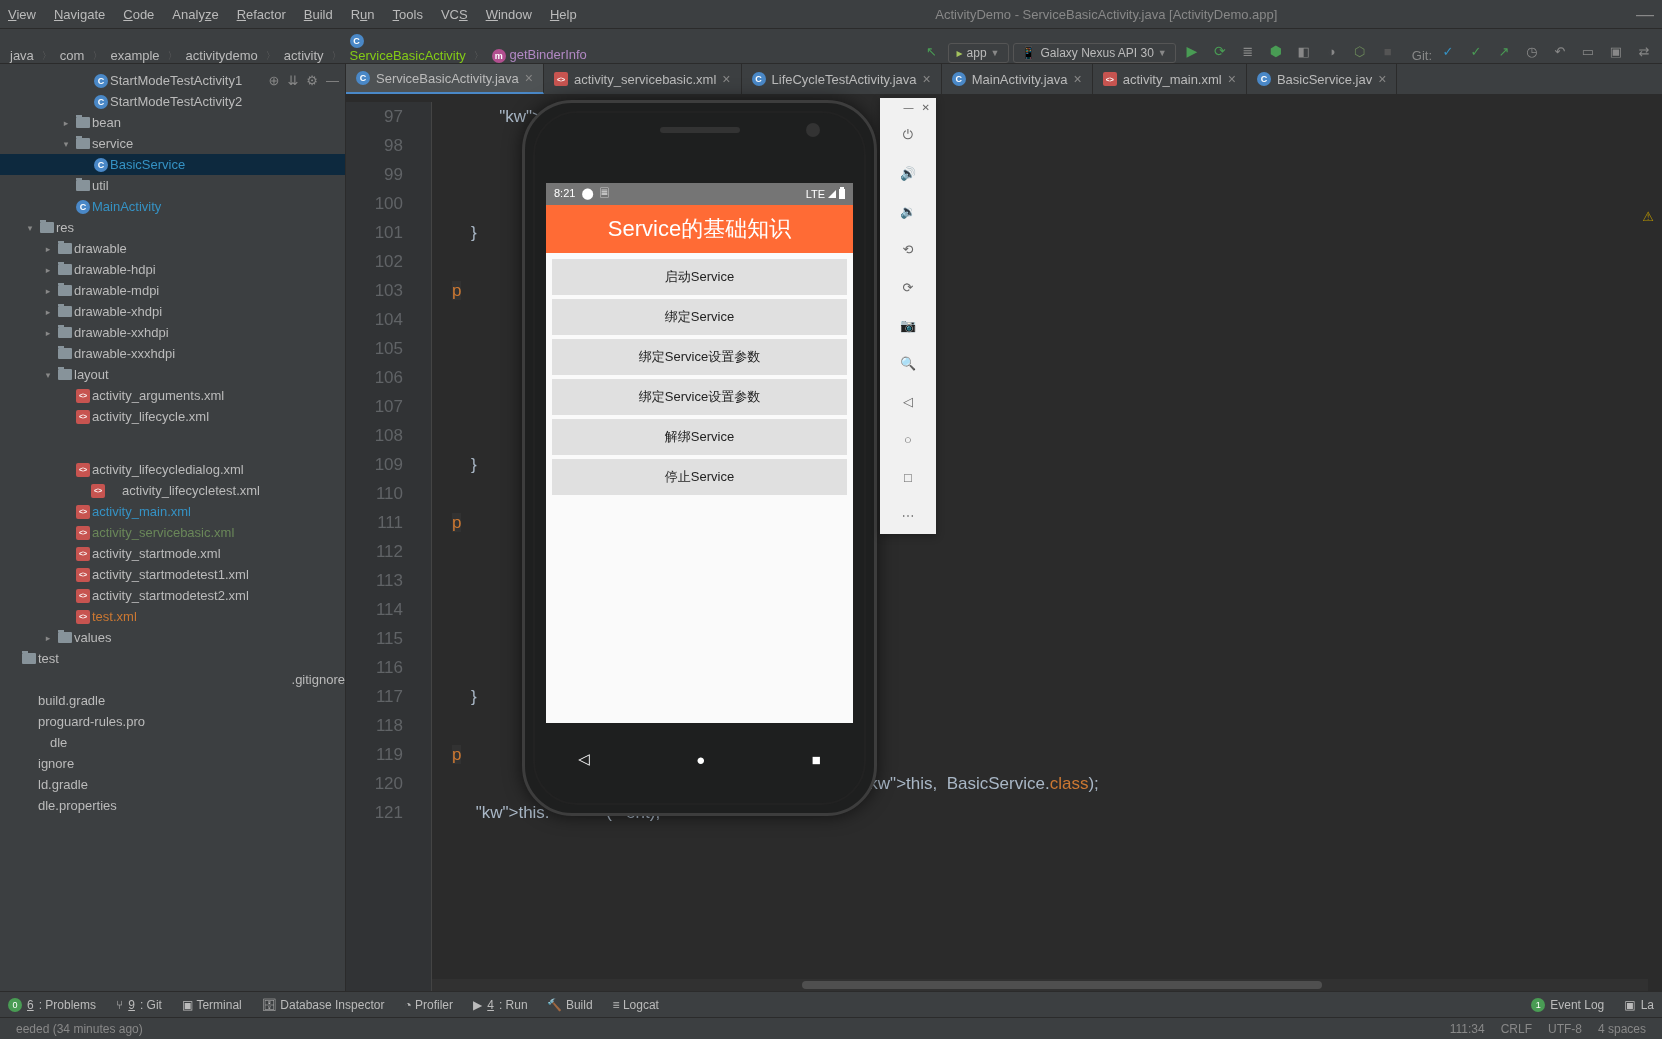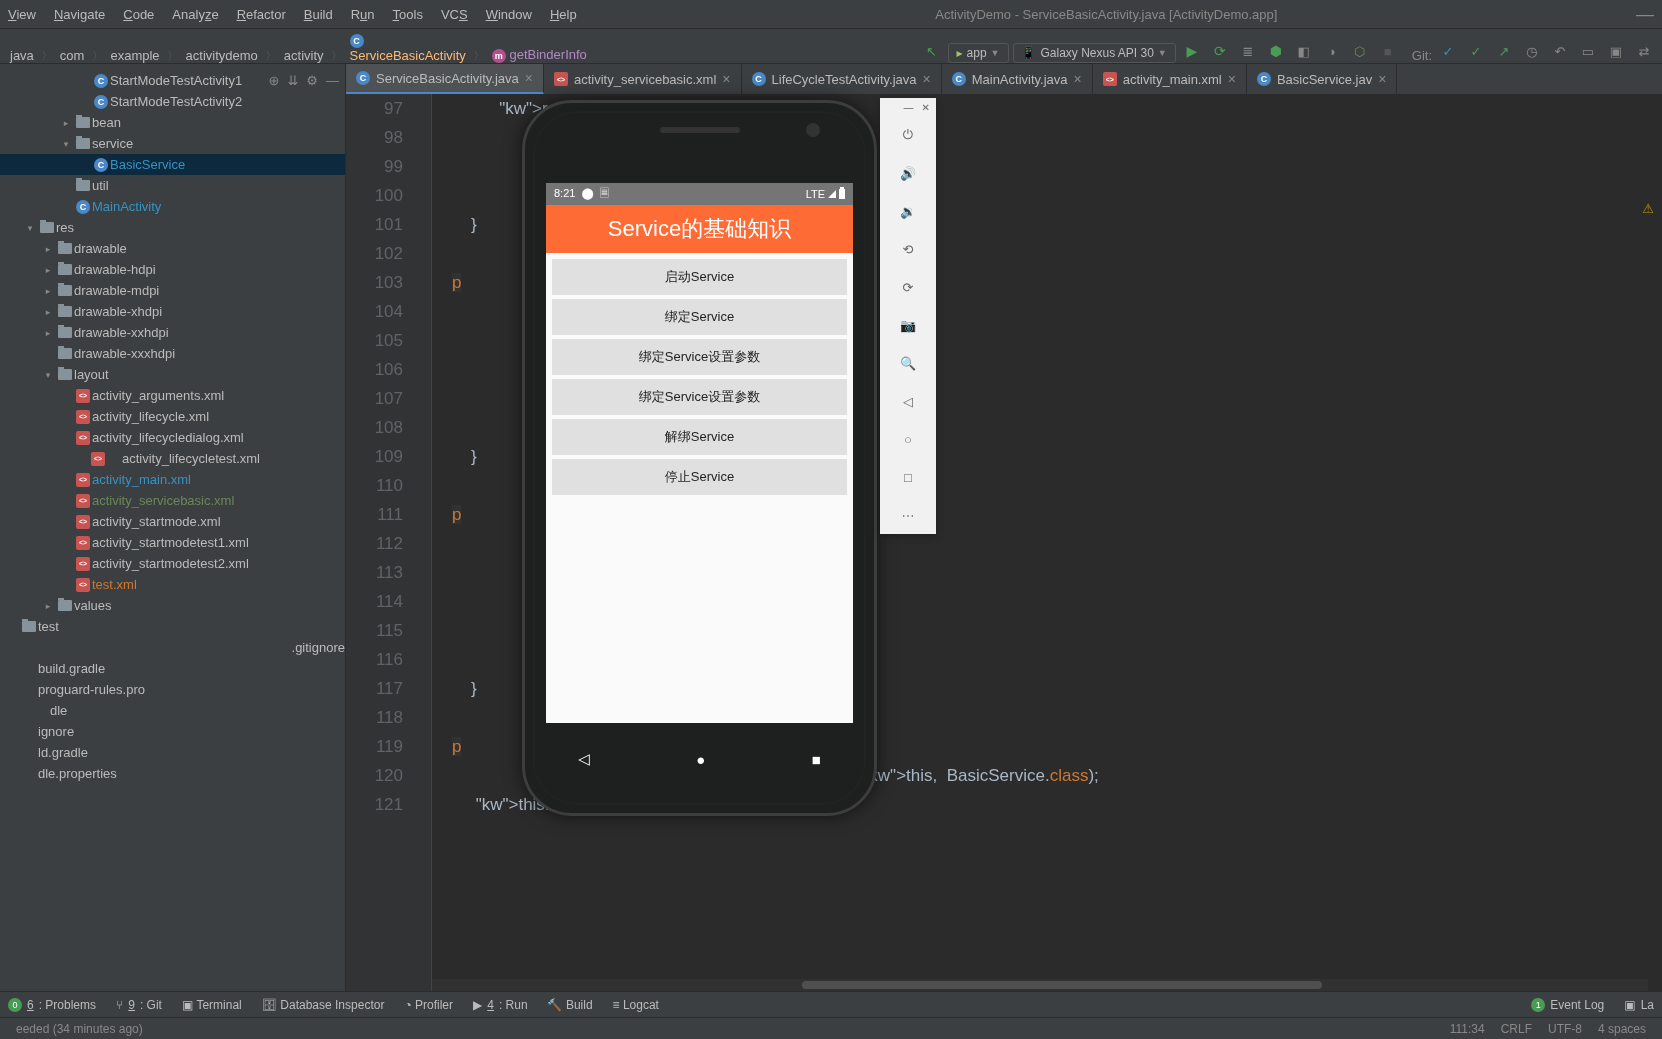--- a/index.html
+++ b/index.html
@@ -7,21 +7,21 @@
 
 
 .menubar { height:28px; background:#3c3f41; display:flex; align-items:center; padding:8px 8px; gap:18px; color:#bbb; font-size:13px; }
 .menubar span u { text-decoration:underline; }
 .window-title { flex:1; text-align:center; color:#888; }
 
 
 .navbar { height:36px; background:#3c3f41; border-top:1px solid #2b2b2b; border-bottom:1px solid #2b2b2b; display:flex; align-items:flex-end; padding:0 6px; gap:4px; font-size:13px; }
 .crumb { color:#bbb; padding:0 4px; }
 .chev { color:#666; font-size:10px; }
-.crumb-class { color:#fdba74; }
+.crumb-class { color:#84cc16; }
 .crumb-method { color:#b389c5; }
 .navbar-spacer { flex:1; }
 .nav-btn { width:24px; height:24px; display:flex; align-items:center; justify-content:center; color:#888; }
 .device-sel { border:1px solid #555; border-radius:3px; padding:2px 8px; color:#bbb; font-size:12px; display:flex; align-items:center; gap:4px; }
 .run-green { color:#499c54; font-size:14px; }
 .git-label { color:#888; margin-left:8px; }
 .git-blue { color:#3592c4; }
 .git-green { color:#499c54; }
 
 
@@ -42,21 +42,21 @@
 .folder-ico::before { content:''; position:absolute; top:-2px; left:0; width:6px; height:2px; background:#87939a; }
 .c-ico { width:14px; height:14px; border-radius:50%; background:#4a88c7; color:#fff; font-size:9px; display:flex; align-items:center; justify-content:center; font-weight:bold; }
 .xml-ico { width:14px; height:14px; background:#c75450; border-radius:2px; color:#fff; font-size:7px; display:flex; align-items:center; justify-content:center; font-weight:bold; }
 
 
 .editor-wrap { flex:1; display:flex; flex-direction:column; background:#2b2b2b; overflow:hidden; }
 .tabs { height:30px; background:#3c3f41; display:flex; align-items:stretch; overflow:hidden; }
 .tab { display:flex; align-items:center; padding:0 10px; gap:6px; color:#bbb; border-right:1px solid #2b2b2b; font-size:13px; cursor:pointer; }
 .tab.active { background:#4e5254; border-bottom:2px solid #4a88c7; }
 .tab .close { color:#888; font-size:14px; }
-.editor { flex:1; position:relative; font-family:"Consolas","Courier New",monospace; font-size:17px; line-height:29px; overflow:hidden; }
+.editor { flex:1; position:relative; font-family:"Consolas","Courier New",monospace; font-size:17px; line-height:29px; overflow:hidden;margin-top:8px; }
 .gutter { position:absolute; left:0; top:0; width:86px; background:#313335; border-right:1px solid #444; height:100%; text-align:right; padding-right:28px; color:#606366; }
 .gutter div { height:29px; }
 .code { position:absolute; left:86px; top:0; right:0; color:#a9b7c6; }
 .code div { height:29px; padding-left:20px; white-space:pre; }
 .kw { color:#cc7832; }
 .fn { color:#ffc66d; }
 
 
 .emulator { position:absolute; left:522px; top:100px; width:355px; height:716px; background:#1e1f1f; border-radius:50px; border:3px solid #3d3d3d; box-shadow:0 0 18px rgba(0,0,0,0.6); }
 .emulator-inner { position:absolute; top:8px; left:8px; right:8px; bottom:8px; border:2px solid #222; border-radius:44px; }
@@ -282,21 +282,21 @@
           </span>
           <span class="lbl">activity_arguments.xml</span>
         </div>
         <div class="tree-row" style="padding-left: 58px;">
           <span class="arrow"></span>
           <span class="fico">
             <span class="xml-ico">&lt;&gt;</span>
           </span>
           <span class="lbl">activity_lifecycle.xml</span>
         </div>
-        <div class="tree-row" style="padding-left: 58px;">
+        <div class="tree-row" style="padding-left: 58px; margin-top: 32px;">
           <span class="arrow"></span>
           <span class="fico">
             <span class="xml-ico">&lt;&gt;</span>
           </span>
           <span class="lbl">activity_lifecycledialog.xml</span>
         </div>
         <div class="tree-row" style="padding-left: 58px; gap: 15px;">
           <span class="arrow"></span>
           <span class="fico">
             <span class="xml-ico">&lt;&gt;</span>

